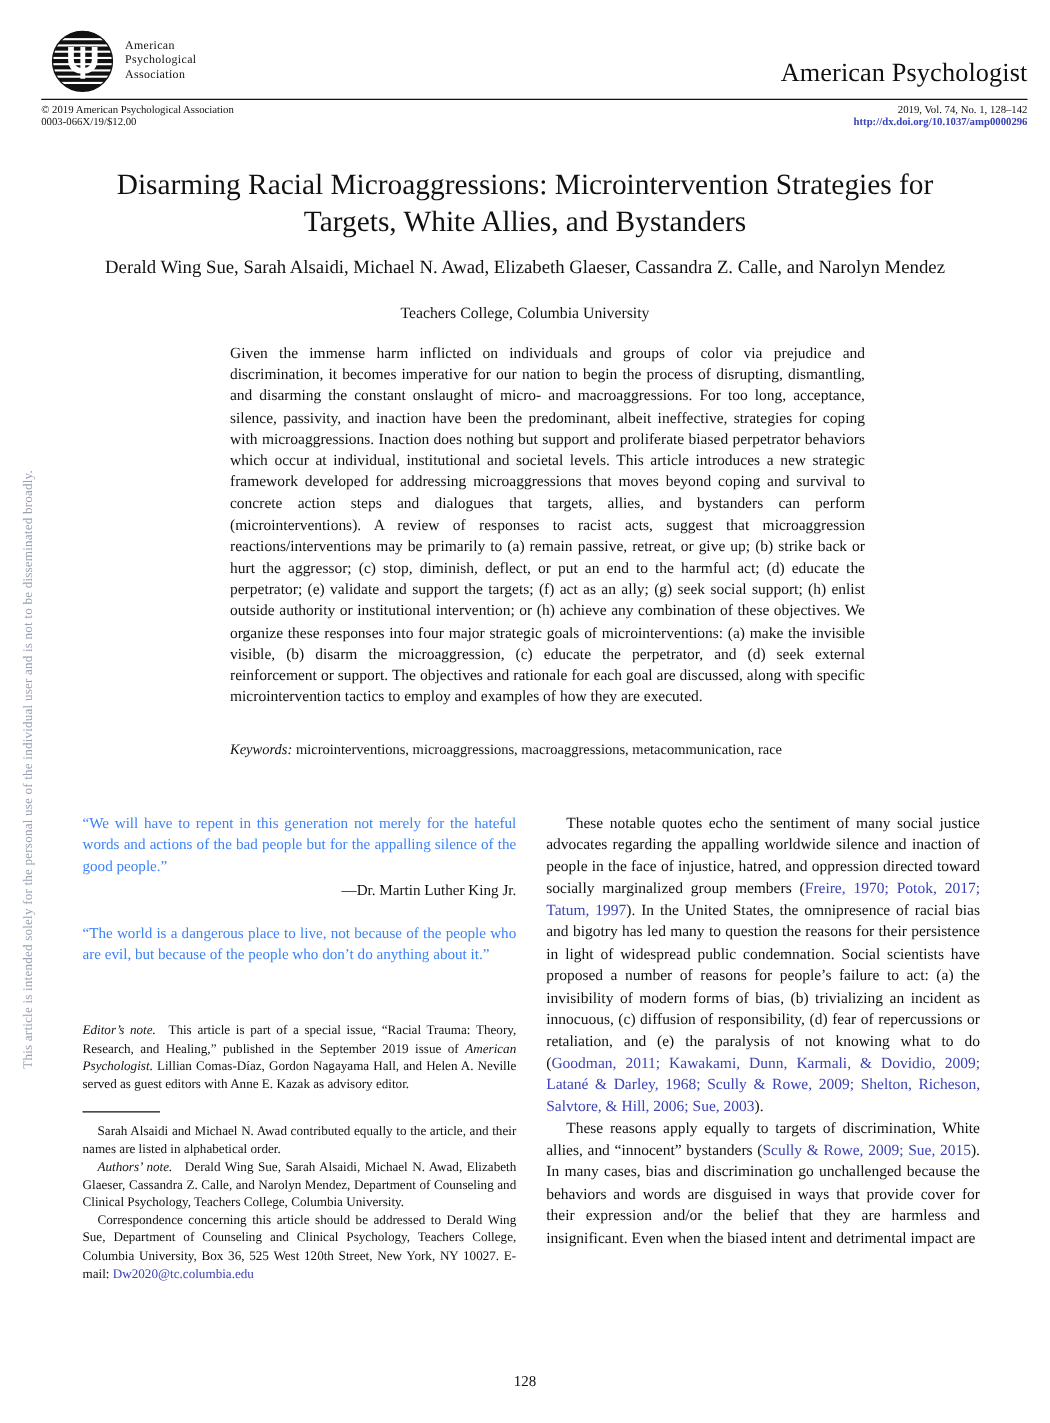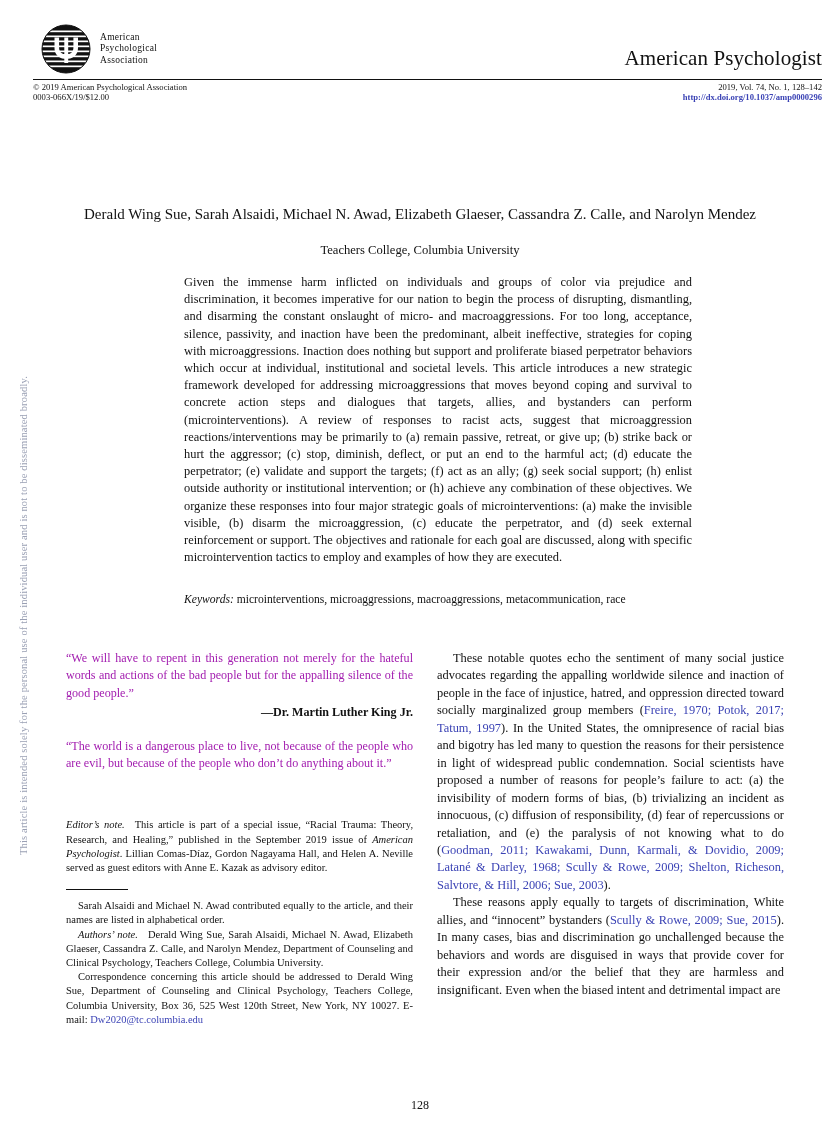--- a/index.html
+++ b/index.html
@@ -167,30 +167,29 @@
   .col-right {
     position: absolute;
     left: 437px;
     top: 650px;
     width: 347px;
   }
   .quote {
     font-size: 12.1px;
     line-height: 17.4px;
     text-align: justify;
-    color: #a21caf;
+    color: #3b82f6;
     margin: 0 0 2px 0;
   }
   .attrib {
     font-size: 12.1px;
     line-height: 17.4px;
     text-align: right;
     color: #111;
     margin: 0 0 16px 0;
-    font-weight: bold;
   }
   .note {
     font-size: 10.5px;
     line-height: 14.2px;
     text-align: justify;
     color: #111;
     margin: 0;
   }
   .note i { font-style: italic; margin-top: 24px; }
   .note .lead-gap { padding-left: 10px; }
@@ -269,20 +268,21 @@
   <div class="copy-left">
     <div>© 2019 American Psychological Association</div>
     <div>0003-066X/19/$12.00</div>
   </div>
 
   <div class="copy-right">
     <div>2019, Vol. 74, No. 1, 128–142</div>
     <div class="doi-link">http://dx.doi.org/10.1037/amp0000296</div>
   </div>
 
+  <div class="title">Disarming Racial Microaggressions: Microintervention Strategies for Targets, White Allies, and Bystanders</div>
   <div class="authors">Derald Wing Sue, Sarah Alsaidi, Michael N. Awad, Elizabeth Glaeser, Cassandra Z. Calle, and Narolyn Mendez</div>
   <div class="affiliation">Teachers College, Columbia University</div>
 
   <div class="abstract">Given the immense harm inflicted on individuals and groups of color via prejudice and discrimination, it becomes imperative for our nation to begin the process of disrupting, dismantling, and disarming the constant onslaught of micro- and macroaggressions. For too long, acceptance, silence, passivity, and inaction have been the predominant, albeit ineffective, strategies for coping with microaggressions. Inaction does nothing but support and proliferate biased perpetrator behaviors which occur at individual, institutional and societal levels. This article introduces a new strategic framework developed for addressing microaggressions that moves beyond coping and survival to concrete action steps and dialogues that targets, allies, and bystanders can perform (microinterventions). A review of responses to racist acts, suggest that microaggression reactions/interventions may be primarily to (a) remain passive, retreat, or give up; (b) strike back or hurt the aggressor; (c) stop, diminish, deflect, or put an end to the harmful act; (d) educate the perpetrator; (e) validate and support the targets; (f) act as an ally; (g) seek social support; (h) enlist outside authority or institutional intervention; or (h) achieve any combination of these objectives. We organize these responses into four major strategic goals of microinterventions: (a) make the invisible visible, (b) disarm the microaggression, (c) educate the perpetrator, and (d) seek external reinforcement or support. The objectives and rationale for each goal are discussed, along with specific microintervention tactics to employ and examples of how they are executed.</div>
 
   <div class="keywords">
     <i>Keywords:</i>
     <span>microinterventions, microaggressions, macroaggressions, metacommunication, race</span>
   </div>
 

